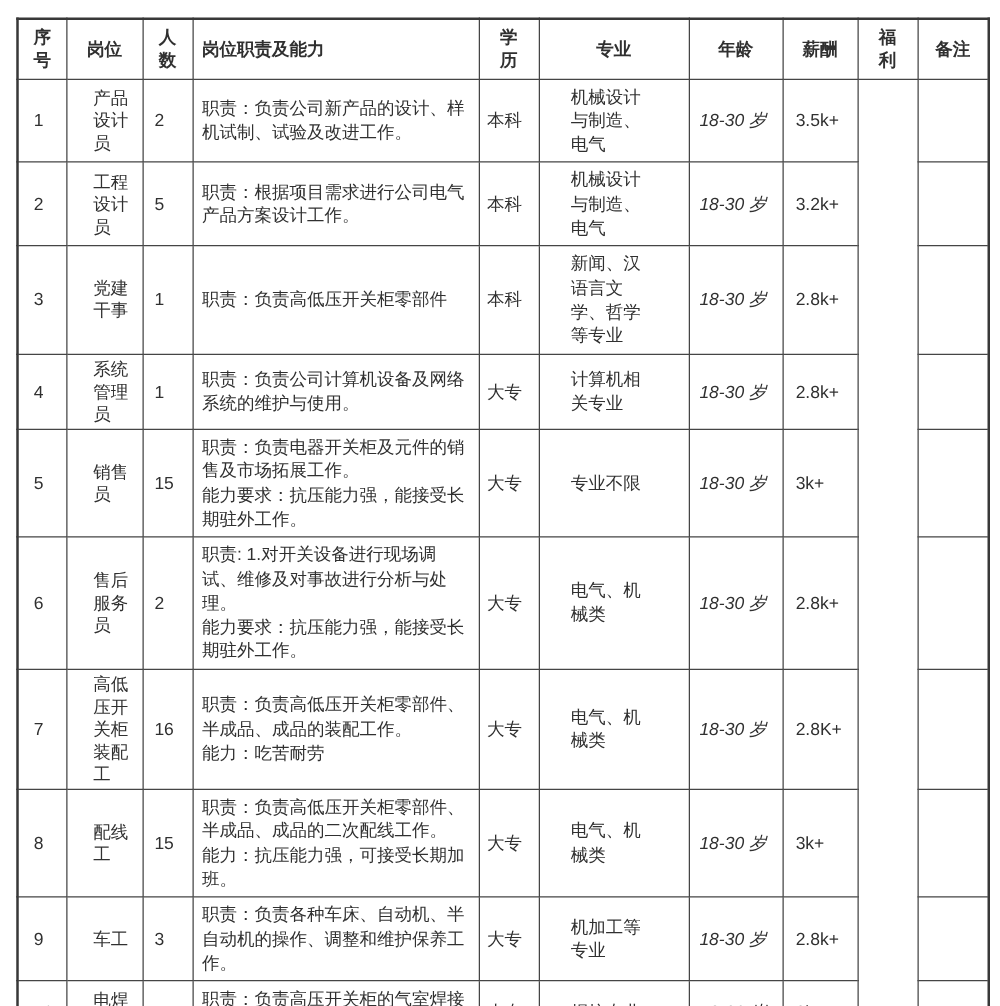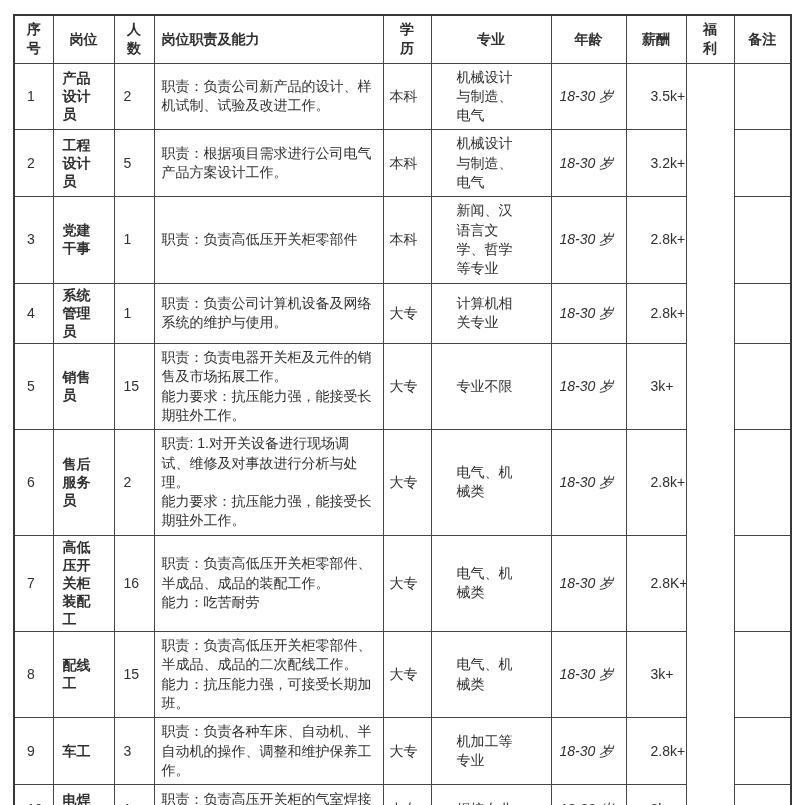--- a/index.html
+++ b/index.html
@@ -17,28 +17,28 @@
     white-space:pre-line;
     overflow:hidden;
     padding:2px 0;
     line-height:1.38;
     text-align:left;
     font-weight:normal;
   }
   th{font-weight:bold;text-align:center;line-height:1.35;padding:2px 1px;}
   th.th-duty{text-align:left;padding-left:7px;}
   td.c-no{padding-left:12px;}
-  td.c-pos{padding-left:9px;font-weight:bold;}
+  td.c-pos{padding-left:21px;}
   .pos-text{display:inline-block;width:2.15em;line-height:18px;text-align:left;}
   td.c-count{padding-left:9px;}
   td.c-duty{padding:4px 7px;}
   td.c-edu{padding-left:6px;}
   td.c-major{padding:4px 25px;}
   td.c-age{padding-left:8px;font-style:italic;}
-  td.c-salary{padding-left:24px;}
+  td.c-salary{padding-left:10px;}
   td.c-benefit{text-align:center;padding-left:48px;}
   td.c-benefit .pos-text{line-height:1.4;}
   td.c-remark{padding:0;}
   tr.f-row td{padding-top:2px;padding-bottom:2px;}
   td.f-label{padding-left:10px;}
   td.f-value{padding-left:9px;}
   td.f-phlabel{padding-left:6px;line-height:1.3;}
   td.f-phone{padding-left:8px;}
   td.f-maillabel{padding-left:6px;}
   td.f-mail{padding-left:10px;}

